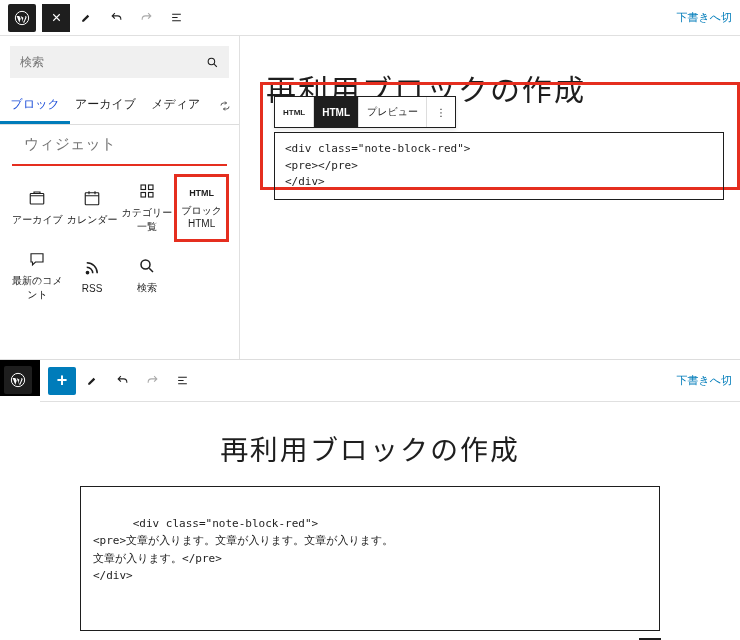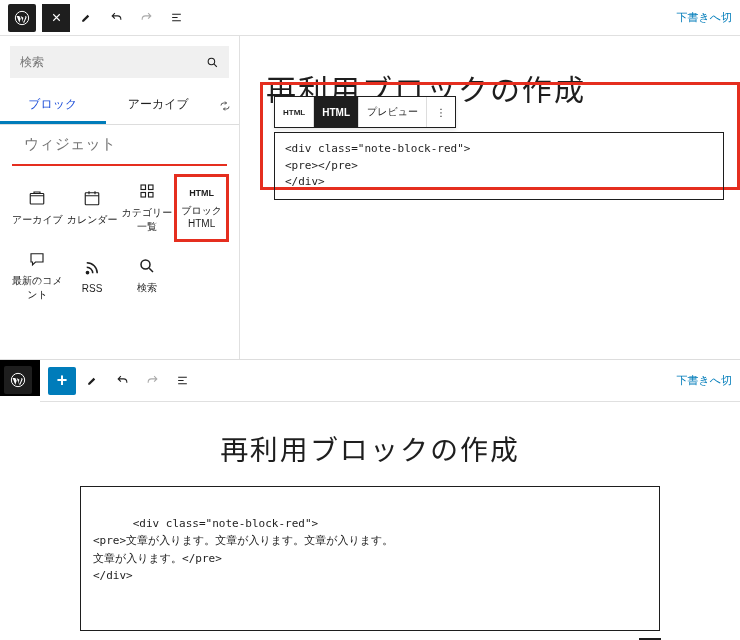--- a/index.html
+++ b/index.html
@@ -99,20 +99,21 @@
             <svg viewBox="0 0 24 24" fill="none" stroke="currentColor" stroke-width="2">
                 <circle cx="10" cy="10" r="6"></circle>
                 <path d="M20 20l-5-5"></path>
               </svg>
           </span>
         </div>
       </div>
       <div class="tabs">
         <div class="tab active">ブロック</div>
         <div class="tab">アーカイブ</div>
+        <div class="tab">メディア</div>
         <div class="tab tab-reuse">
           <svg viewBox="0 0 24 24" fill="none" stroke="currentColor" stroke-width="1.5">
               <path d="M12 3l3 3-3 3M15 6H9a5 5 0 00-5 5M12 21l-3-3 3-3M9 18h6a5 5 0 005-5"></path>
             </svg>
         </div>
       </div>
       <div class="category">ウィジェット</div>
       <div class="grid">
         <div class="gcell">
             <span class="ico">

